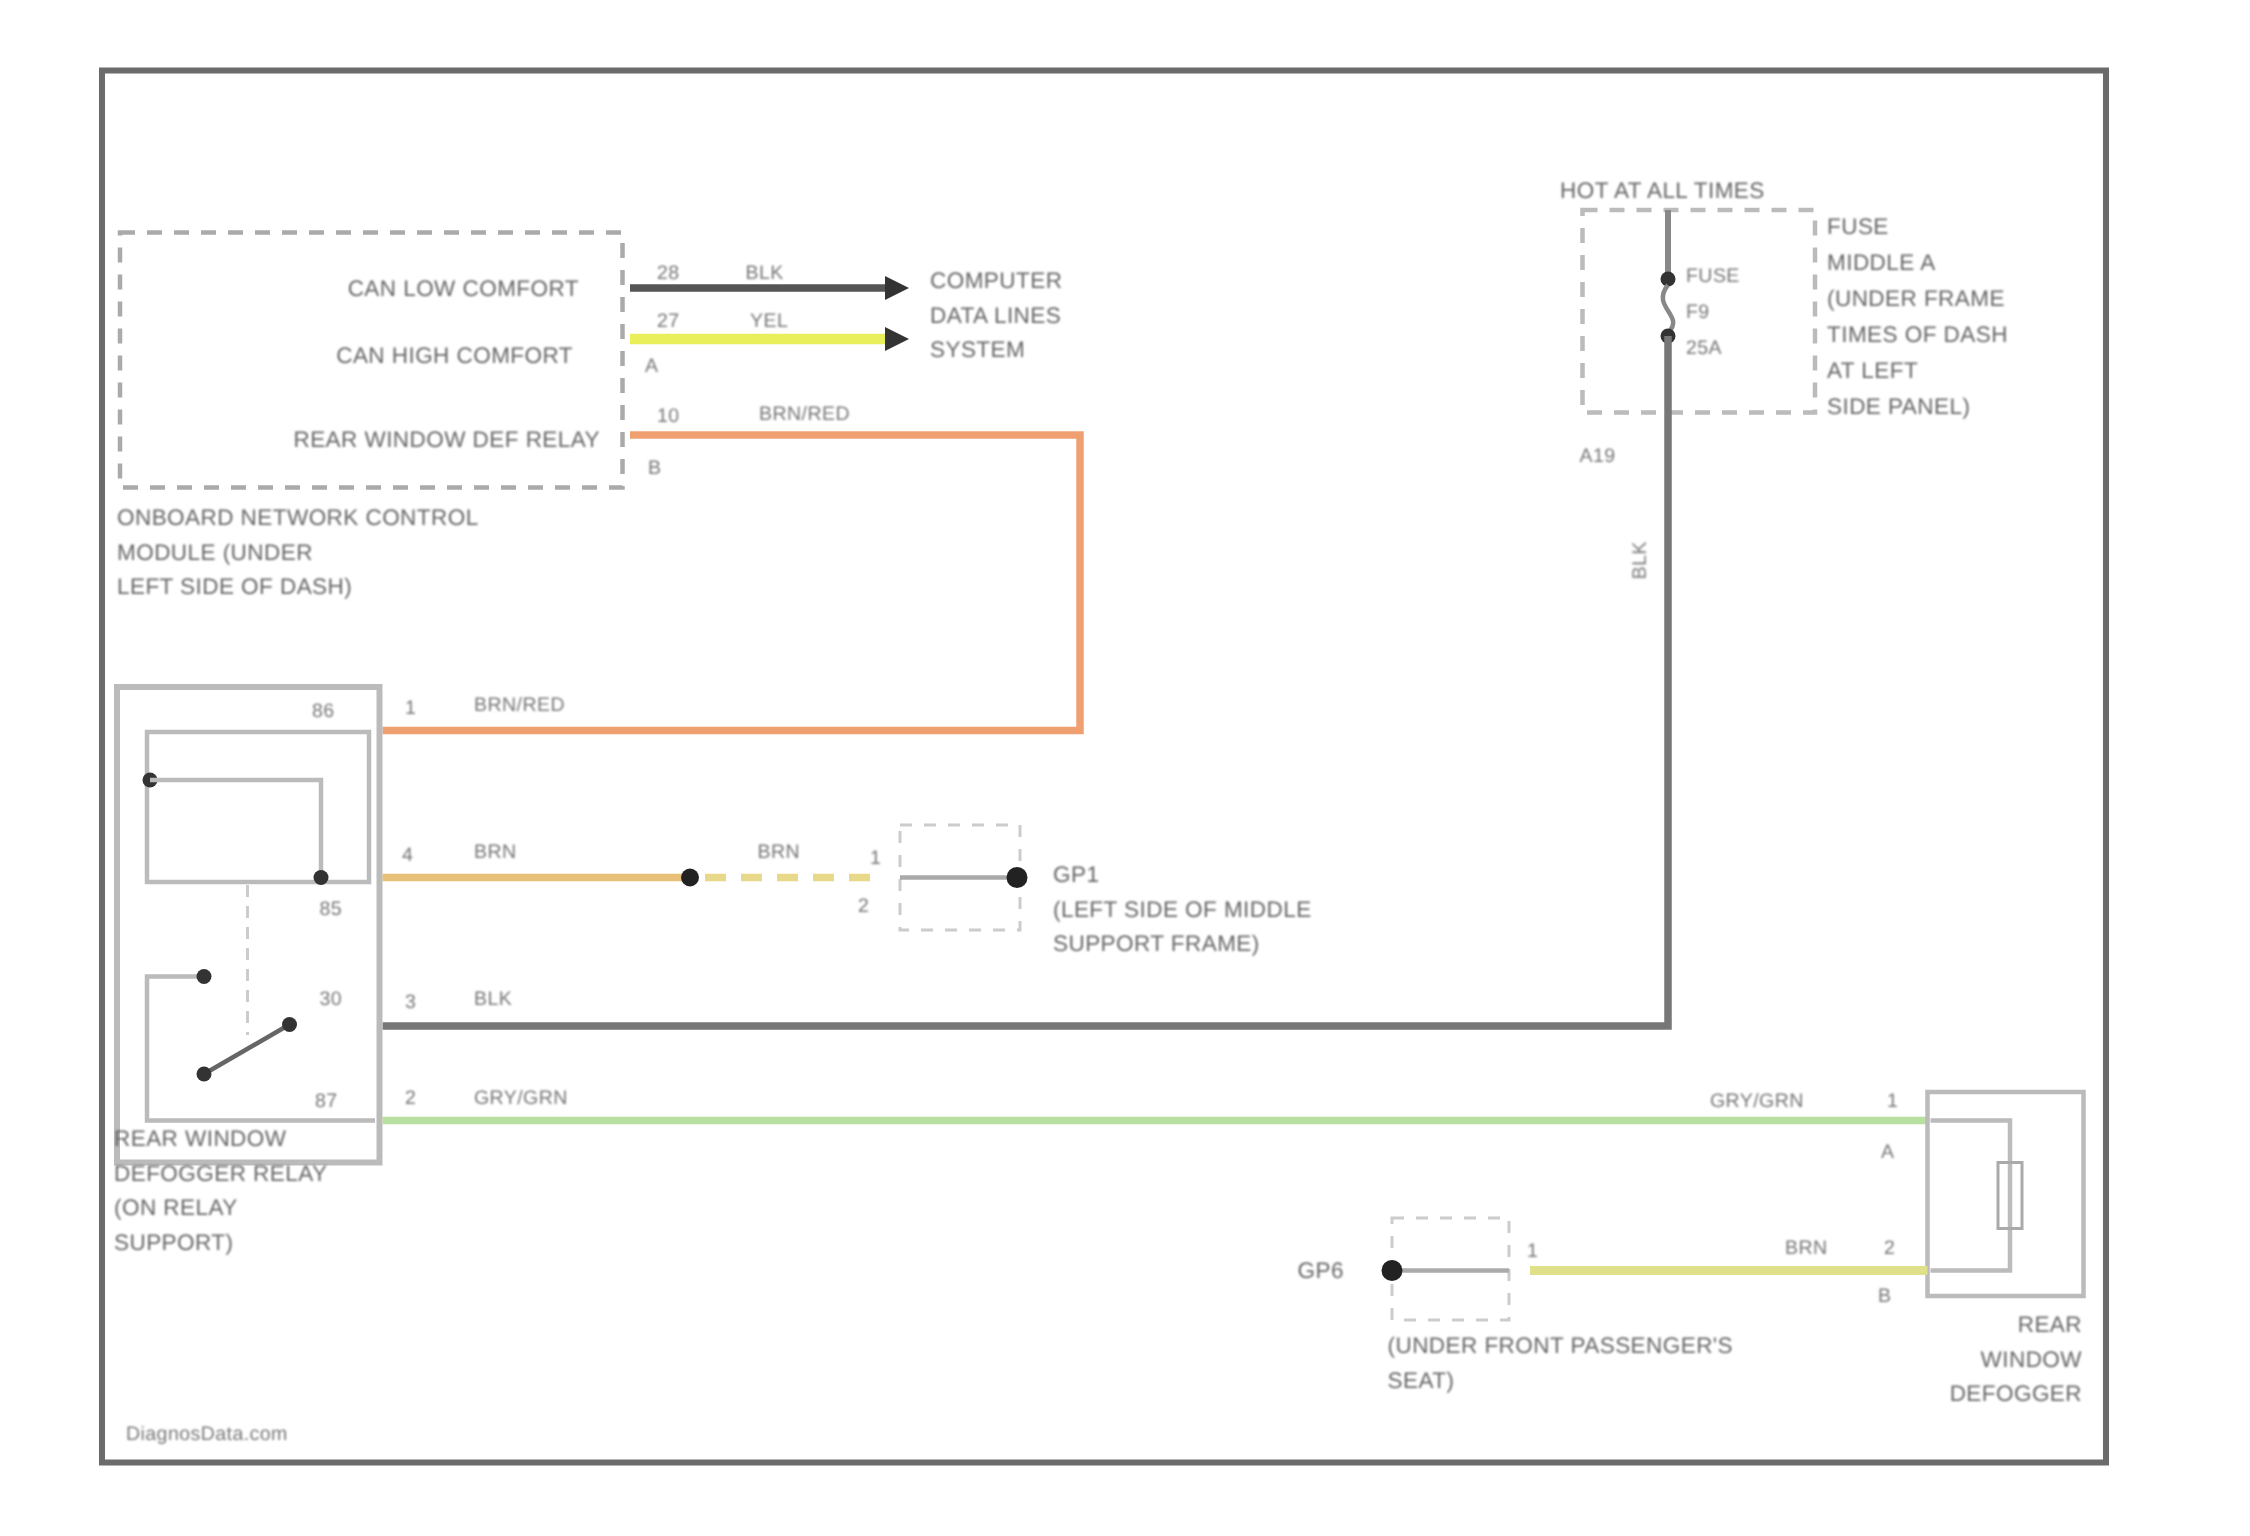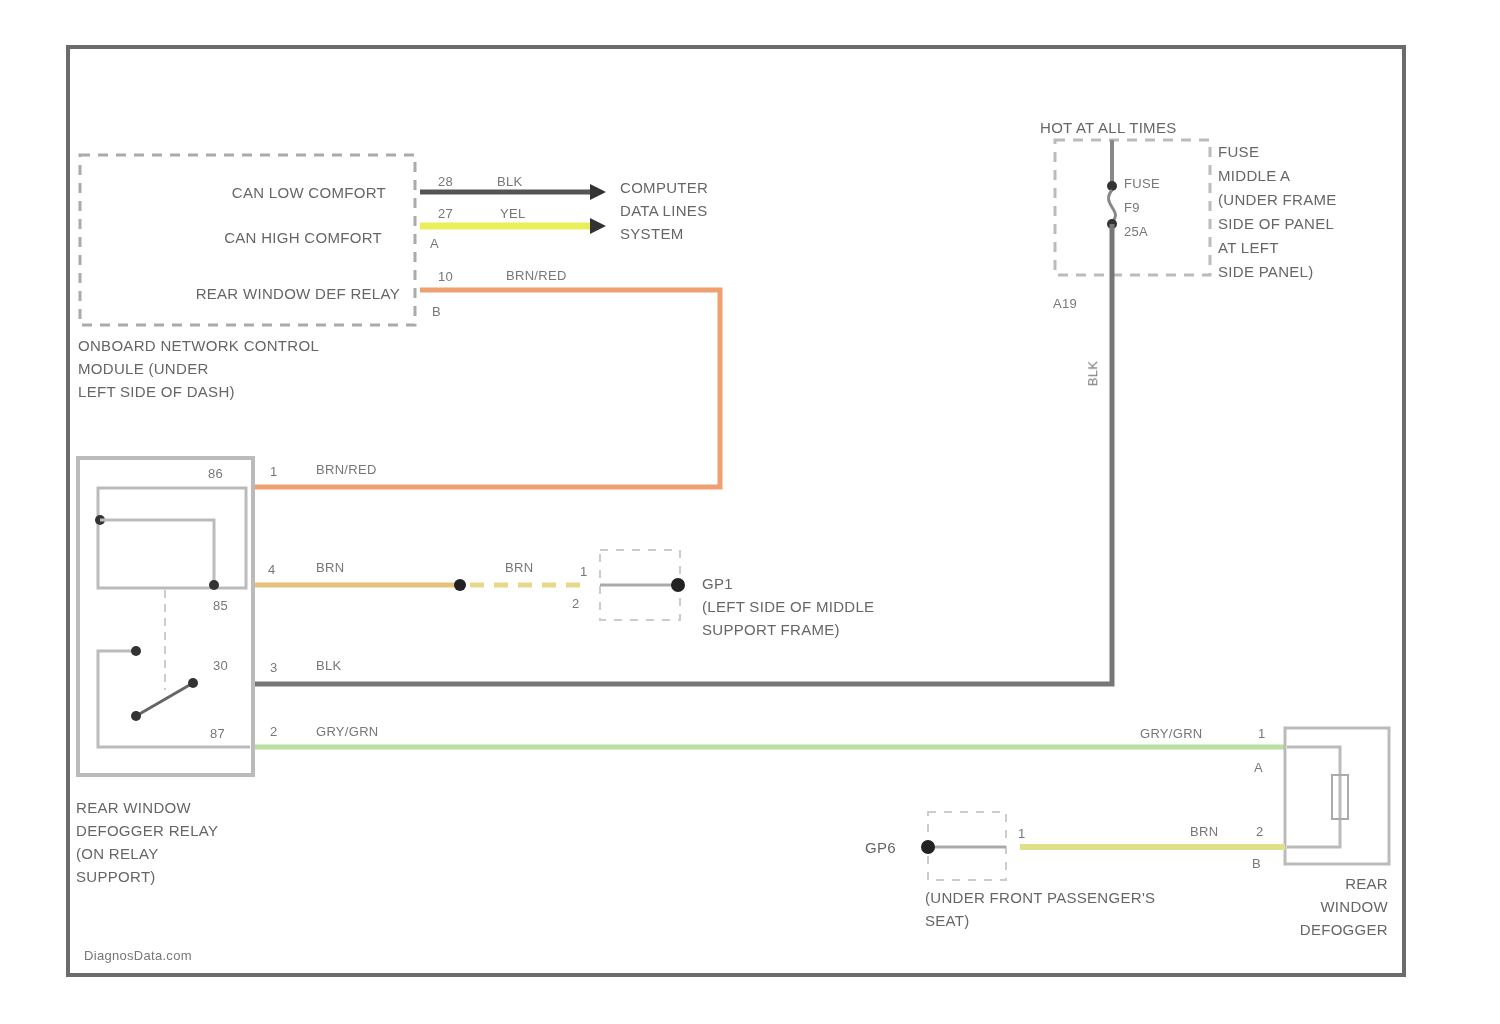--- a/index.html
+++ b/index.html
@@ -92,21 +92,21 @@
 <div class="lbl" style="left:1040px;top:116px">HOT AT ALL TIMES</div>
 <div style="position:absolute;left:1124px;top:172px">
   <div class="lbl sm" style="position:relative;line-height:24px">FUSE</div>
   <div class="lbl sm" style="position:relative;line-height:24px">F9</div>
   <div class="lbl sm" style="position:relative;line-height:24px">25A</div>
 </div>
 <div style="position:absolute;left:1218px;top:140px">
   <div class="lbl" style="position:relative;line-height:24px">FUSE</div>
   <div class="lbl" style="position:relative;line-height:24px">MIDDLE A</div>
   <div class="lbl" style="position:relative;line-height:24px">(UNDER FRAME</div>
-  <div class="lbl" style="position:relative;line-height:24px">SIDE OF PANEL</div>
+  <div class="lbl" style="position:relative;line-height:24px">TIMES OF DASH</div>
   <div class="lbl" style="position:relative;line-height:24px">AT LEFT</div>
   <div class="lbl" style="position:relative;line-height:24px">SIDE PANEL)</div>
 </div>
 <div class="lbl sm" style="left:1053px;top:292px">A19</div>
 <div class="lbl sm" style="left:1080px;top:362px;transform:rotate(-90deg)">BLK</div>
 
 <div class="lbl sm" style="left:208px;top:462px">86</div>
 <div class="lbl sm" style="left:213px;top:594px">85</div>
 <div class="lbl sm" style="left:213px;top:654px">30</div>
 <div class="lbl sm" style="left:210px;top:722px">87</div>
@@ -114,21 +114,21 @@
 <div class="lbl sm" style="left:316px;top:458px">BRN/RED</div>
 <div class="lbl sm" style="left:268px;top:558px">4</div>
 <div class="lbl sm" style="left:316px;top:556px">BRN</div>
 <div class="lbl sm" style="left:505px;top:556px">BRN</div>
 <div class="lbl sm" style="left:580px;top:560px">1</div>
 <div class="lbl sm" style="left:572px;top:592px">2</div>
 <div class="lbl sm" style="left:270px;top:656px">3</div>
 <div class="lbl sm" style="left:316px;top:654px">BLK</div>
 <div class="lbl sm" style="left:270px;top:720px">2</div>
 <div class="lbl sm" style="left:316px;top:720px">GRY/GRN</div>
-<div style="position:absolute;left:76px;top:796px">
+<div style="position:absolute;left:76px;top:748px">
   <div class="lbl" style="position:relative">REAR WINDOW</div>
   <div class="lbl" style="position:relative">DEFOGGER RELAY</div>
   <div class="lbl" style="position:relative">(ON RELAY</div>
   <div class="lbl" style="position:relative">SUPPORT)</div>
 </div>
 
 <div style="position:absolute;left:702px;top:572px">
   <div class="lbl" style="position:relative">GP1</div>
   <div class="lbl" style="position:relative">(LEFT SIDE OF MIDDLE</div>
   <div class="lbl" style="position:relative">SUPPORT FRAME)</div>

